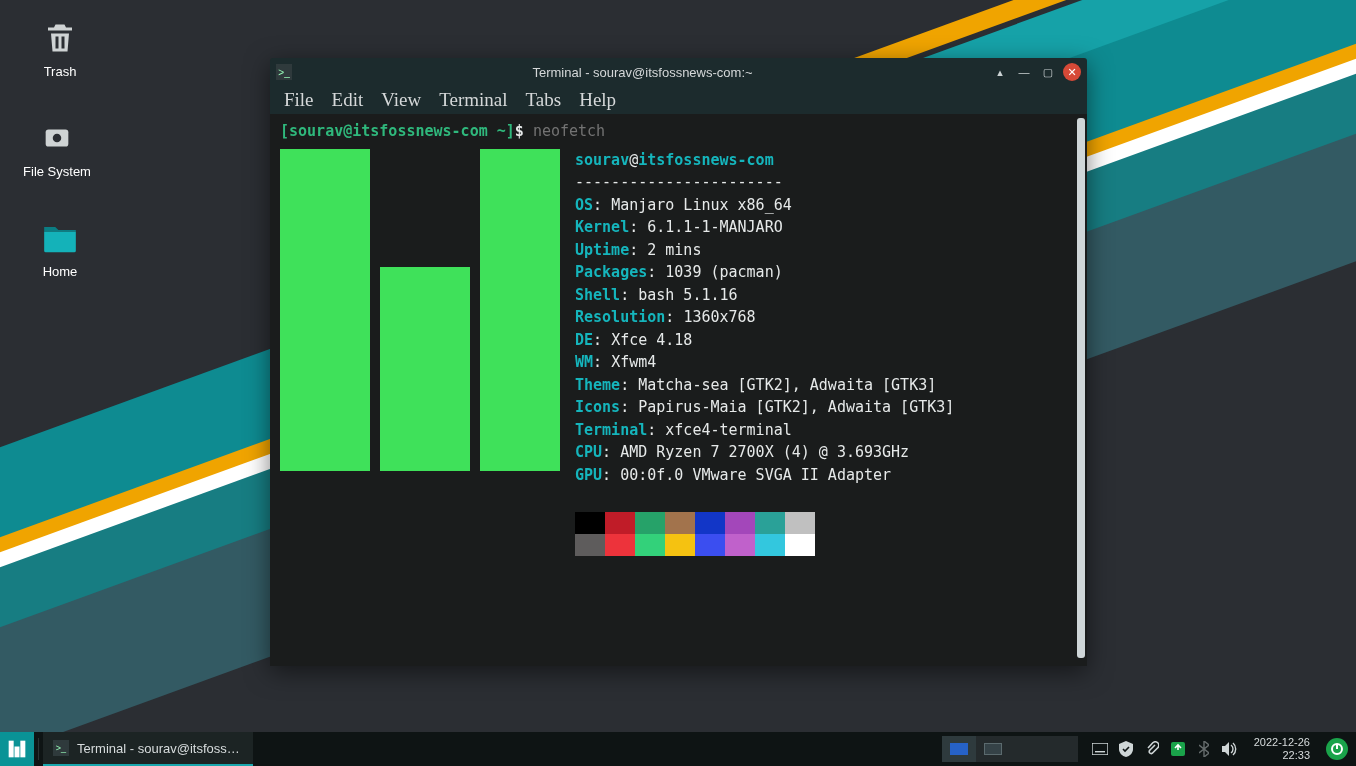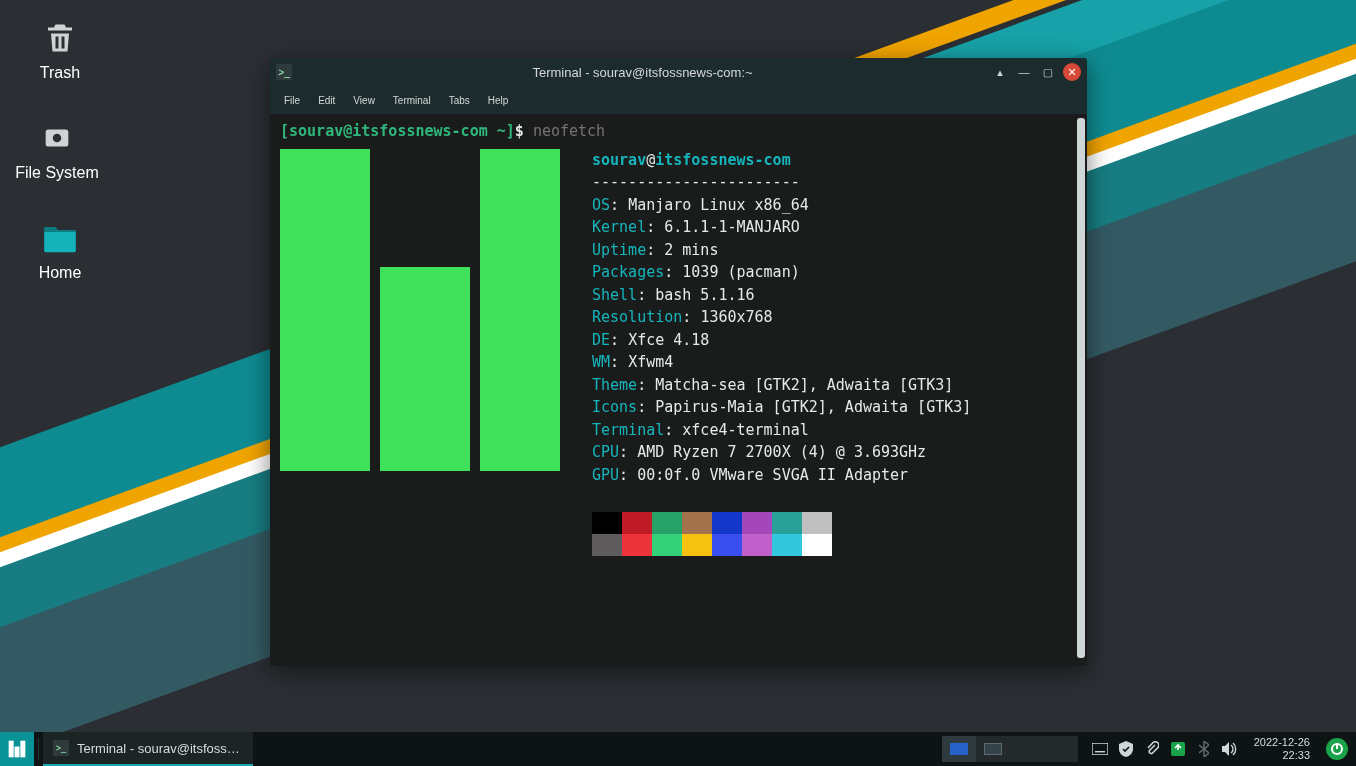--- a/index.html
+++ b/index.html
@@ -17,21 +17,21 @@
 .s2 { background: #16a2a8; top: 110px; left: 780px; height: 70px; }
 .s3 { background: #ffffff; top: 180px; left: 780px; }
 .s4 { background: #4a6e78; top: 198px; left: 780px; height: 30px; }
 .s5 { background: #0e8b91; top: 520px; left: -200px; height: 90px; }
 .s6 { background: #f0a400; top: 610px; left: -200px; }
 .s7 { background: #ffffff; top: 625px; left: -200px; }
 .s8 { background: #177d82; top: 640px; left: -200px; height: 60px; }
 .s9 { background: #335a63; top: 700px; left: -200px; height: 120px; }
 
 
-.dicon { position: absolute; width: 96px; text-align: center; color: #fff; font-size: 16px; cursor: pointer; }
+.dicon { position: absolute; width: 96px; text-align: center; color: #fff; font-size: 13px; cursor: pointer; }
 .dicon .ico { width: 40px; height: 40px; margin: 0 auto 6px; display: flex; align-items: center; justify-content: center; }
 .di-trash { top: 18px; left: 12px; }
 .di-fs    { top: 118px; left: 9px; }
 .di-home  { top: 218px; left: 12px; }
 .folder-svg { width: 38px; height: 32px; }
 
 
 .termwin {
   position: absolute; left: 270px; top: 58px; width: 817px; height: 608px;
   background: #1c2b2d;
@@ -41,38 +41,38 @@
 }
 .titlebar {
   height: 28px; display: flex; align-items: center; padding: 0 6px; color: #d5d8d9; font-size: 13px;
 }
 .titlebar .ticon { width: 16px; height: 16px; background: #2f3a3c; margin-right: 8px; display:flex;align-items:center;justify-content:center;font-size:10px;color:#9fb;}
 .titlebar .ttitle { flex: 1; text-align: center; }
 .winbtn { width: 18px; height: 18px; margin-left: 6px; border-radius: 50%; display: flex; align-items: center; justify-content: center; font-size: 11px; cursor: pointer; }
 .btn-shade, .btn-min, .btn-max { color: #ccd3d4; }
 .btn-close { background: #d64937; color: #fff; }
 
-.menubar { height: 28px; display: flex; align-items: center; gap: 18px; padding: 0 14px; color: #d5d8d9; font-size: 10px; }
+.menubar { height: 28px; display: flex; align-items: center; gap: 18px; padding: 0 14px; color: #d5d8d9; font-size: 19px; font-family: Liberation Serif, serif; }
 .menubar span { cursor: pointer; }
 
 .termbody { flex: 1; background: #1a1c1c; padding: 6px 10px; font-family: "DejaVu Sans Mono", Menlo, Consolas, monospace; font-size: 15px; line-height: 1.5; color: #d5d8d9; position: relative; }
 .termbody .scrollbar { position: absolute; right: 2px; top: 4px; width: 8px; height: 540px; background: #cfd6d8; border-radius: 3px; }
 .prompt { color: #2fb87c; font-weight: bold; text-align: center; }
 .prompt .dollar { color: #e6e9e9; }
 .cmd { color: #737373; }
-.nf { display: flex; margin-top: 6px; gap: 32px; }
+.nf { display: flex; margin-top: 6px; gap: 15px; }
 .logo { width: 280px; height: 322px; position: relative; }
 .bar { position: absolute; background: #3fe15a; }
 .bar1 { left: 0;   top: 0;  width: 90px; height: 322px; }
 .bar2 { left: 100px; top: 118px; width: 90px; height: 204px; }
 .bar3 { left: 200px; top: 0;  width: 80px; height: 322px; }
 .info .user { color: #15b5bc; font-weight: bold; }
 .info .at   { color: #e6e9e9; }
 .info .sep  { color: #e6e9e9; }
-.info .k    { color: #15b5bc; font-weight: normal; }
+.info .k    { color: #15b5bc; font-weight: bold; }
 .info .v    { color: #e6e9e9; }
 .blocks { margin-top: 26px; line-height: 0; }
 .blocks .row { height: 22px; display: flex; }
 .blocks .c  { width: 30px; height: 22px; }
 
 
 .panel { position: absolute; left: 0; right: 0; bottom: 0; height: 34px; background: #0e1414; display: flex; align-items: center; color: #d7dcdd; font-size: 13px; }
 .panel .pbtn { height: 34px; display: flex; align-items: center; justify-content: center; cursor: pointer; }
 .manjaro-btn { width: 34px; background: #0a9396; }
 .manjaro-btn svg { width: 20px; height: 20px; }

